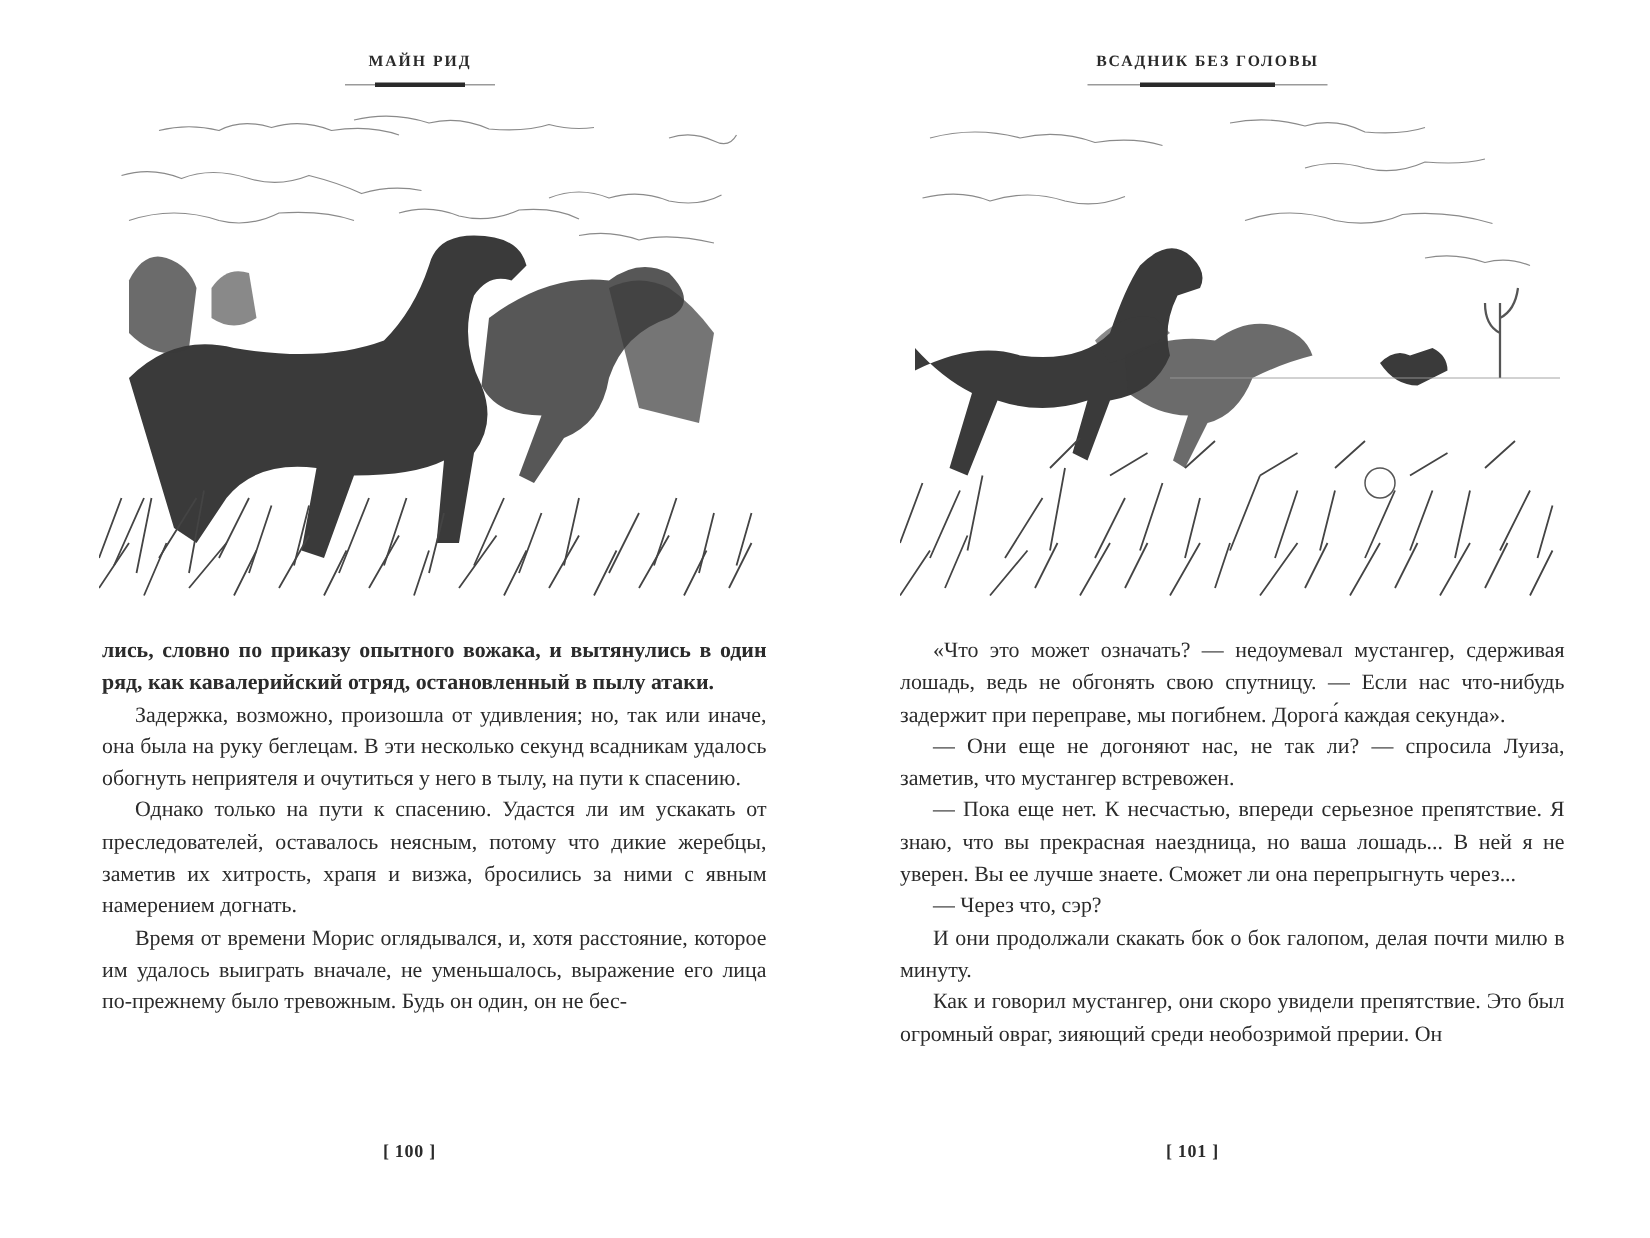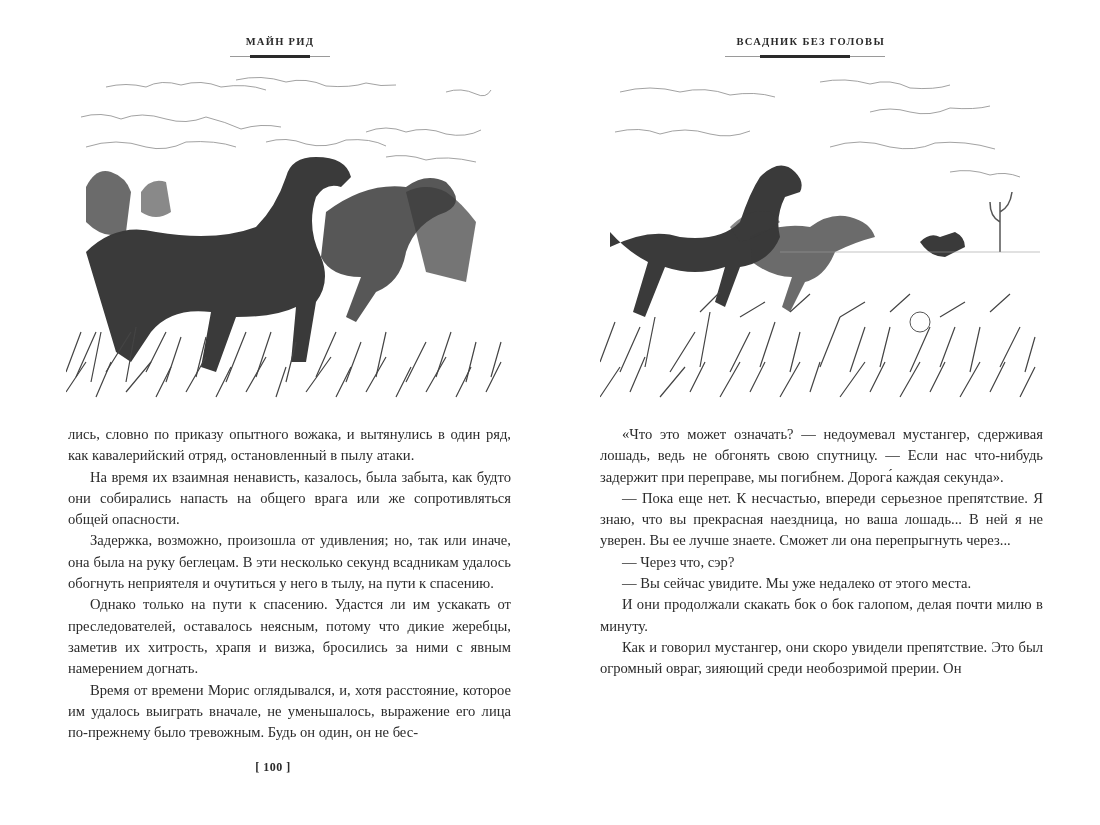--- a/index.html
+++ b/index.html
@@ -2,36 +2,36 @@
 <html><head>
 <meta charset="utf-8">
 <style>
   html, body { margin: 0; padding: 0; background: #ffffff; }
   body { width: 1100px; height: 825px; position: relative; overflow: hidden; font-family: "Liberation Serif", "DejaVu Serif", serif; color: #2b2b2b; }
   .page { position: absolute; top: 0; height: 825px; width: 550px; }
   .page.left { left: 0; }
   .page.right { left: 550px; }
   .running-head { position: absolute; top: 36px; font-size: 10.5px; letter-spacing: 1.3px; font-weight: bold; color: #2a2a2a; text-align: center; }
   .page.left .running-head { left: 225px; width: 110px; font-family: Liberation Serif, serif; }
-  .page.right .running-head { left: 175px; width: 160px; text-align: right; }
+  .page.right .running-head { left: 175px; width: 160px; }
   .head-rule { position: absolute; top: 56px; height: 1px; background: #9a9a9a; }
   .head-rule .thick { position: absolute; top: -1px; height: 3px; background: #2a2a2a; }
   .page.left .head-rule { left: 230px; width: 100px; }
   .page.left .head-rule .thick { left: 20px; width: 60px; }
   .page.right .head-rule { left: 175px; width: 160px; }
   .page.right .head-rule .thick { left: 35px; width: 90px; }
   .illustration { position: absolute; top: 72px; width: 440px; height: 330px; }
   .page.left .illustration { left: 66px; }
   .page.right .illustration { left: 50px; }
   .illustration svg { width: 100%; height: 100%; display: block; }
   .text { position: absolute; top: 424px; width: 443px; font-size: 14.6px; line-height: 21.3px; text-align: justify; hyphens: manual; }
   .page.left .text { left: 68px; }
   .page.right .text { left: 50px; }
   .text p { margin: 0; text-indent: 22px; }
-  .text p.cont { text-indent: 0; }
+  .text p.cont { text-indent: 0; font-weight: bold; }
   .folio { position: absolute; top: 760px; font-size: 12px; font-weight: bold; width: 100%; text-align: center; letter-spacing: 0.5px; }
   .page.left .folio { left: -2px; }
   .page.right .folio { left: -30px; }
 </style>
 </head>
 <body>
 
 <div class="page left">
   <div class="running-head">МАЙН РИД</div>
   <div class="head-rule">
@@ -59,21 +59,20 @@
       </g>
       <g stroke="#444" stroke-width="1.2">
         <path d="M0 300 l15 -40 M10 305 l20 -45 M25 310 l10 -50 M40 300 l25 -40 M60 310 l10 -55 M80 300 l20 -40 M100 310 l15 -45 M130 305 l10 -40 M160 310 l20 -50 M190 305 l15 -45 M220 310 l10 -40 M250 305 l20 -45 M280 310 l15 -40 M310 305 l10 -45 M340 310 l20 -40 M370 305 l15 -45 M400 310 l10 -40 M425 305 l10 -35"></path>
         <path d="M0 320 l20 -30 M30 325 l15 -35 M60 320 l25 -30 M90 325 l15 -30 M120 320 l20 -35 M150 325 l15 -30 M180 320 l20 -35 M210 325 l10 -30 M240 320 l25 -35 M270 325 l15 -30 M300 320 l20 -35 M330 325 l15 -30 M360 320 l20 -35 M390 325 l15 -30 M420 320 l15 -30"></path>
       </g>
     </svg>
   </div>
 
   <div class="text">
     <p class="cont">лись, словно по приказу опытного вожака, и вытянулись в один ряд, как кавалерийский отряд, остановленный в пылу атаки.</p>
-    <p>На время их взаимная ненависть, казалось, была забыта, как будто они собирались напасть на общего врага или же сопротивляться общей опасности.</p>
     <p>Задержка, возможно, произошла от удивления; но, так или иначе, она была на руку беглецам. В эти несколько секунд всадникам удалось обогнуть неприятеля и очутиться у него в тылу, на пути к спасению.</p>
     <p>Однако только на пути к спасению. Удастся ли им ускакать от преследователей, оставалось неясным, потому что дикие жеребцы, заметив их хитрость, храпя и визжа, бросились за ними с явным намерением догнать.</p>
     <p>Время от времени Морис оглядывался, и, хотя расстояние, которое им удалось выиграть вначале, не уменьшалось, выражение его лица по-прежнему было тревожным. Будь он один, он не бес-</p>
   </div>
 
   <div class="folio">[ 100 ]</div>
 </div>
 
 <div class="page right">
   <div class="running-head">ВСАДНИК БЕЗ ГОЛОВЫ</div>
@@ -107,20 +106,21 @@
         <path d="M0 290 l15 -40 M20 300 l20 -45 M45 295 l10 -50 M70 300 l25 -40 M100 295 l10 -55 M130 300 l20 -40 M160 295 l15 -45 M190 300 l10 -40 M220 295 l20 -50 M250 300 l15 -45 M280 295 l10 -40 M310 300 l20 -45 M340 295 l15 -40 M370 300 l10 -45 M400 295 l20 -40 M425 300 l10 -35"></path>
         <path d="M0 325 l20 -30 M30 320 l15 -35 M60 325 l25 -30 M90 320 l15 -30 M120 325 l20 -35 M150 320 l15 -30 M180 325 l20 -35 M210 320 l10 -30 M240 325 l25 -35 M270 320 l15 -30 M300 325 l20 -35 M330 320 l15 -30 M360 325 l20 -35 M390 320 l15 -30 M420 325 l15 -30"></path>
         <path d="M100 240 l20 -20 M140 245 l25 -15 M190 240 l20 -18 M240 245 l25 -15 M290 240 l20 -18 M340 245 l25 -15 M390 240 l20 -18"></path>
       </g>
       <circle cx="320" cy="250" r="10" fill="none" stroke="#555" stroke-width="1"></circle>
     </svg>
   </div>
 
   <div class="text">
     <p>«Что это может означать? — недоумевал мустангер, сдерживая лошадь, ведь не обгонять свою спутницу. — Если нас что-нибудь задержит при переправе, мы погибнем. Дорога́ каждая секунда».</p>
+    <p>— Они еще не догоняют нас, не так ли? — спросила Луиза, заметив, что мустангер встревожен.</p>
     <p>— Пока еще нет. К несчастью, впереди серьезное препятствие. Я знаю, что вы прекрасная наездница, но ваша лошадь... В ней я не уверен. Вы ее лучше знаете. Сможет ли она перепрыгнуть через...</p>
     <p>— Через что, сэр?</p>
-    <p>— Вы сейчас увидите. Мы уже недалеко от этого места.</p>
     <p>И они продолжали скакать бок о бок галопом, делая почти милю в минуту.</p>
     <p>Как и говорил мустангер, они скоро увидели препятствие. Это был огромный овраг, зияющий среди необозримой прерии. Он</p>
   </div>
 
+  <div class="folio">[ 101 ]</div>
 </div>
 
 </body></html>

